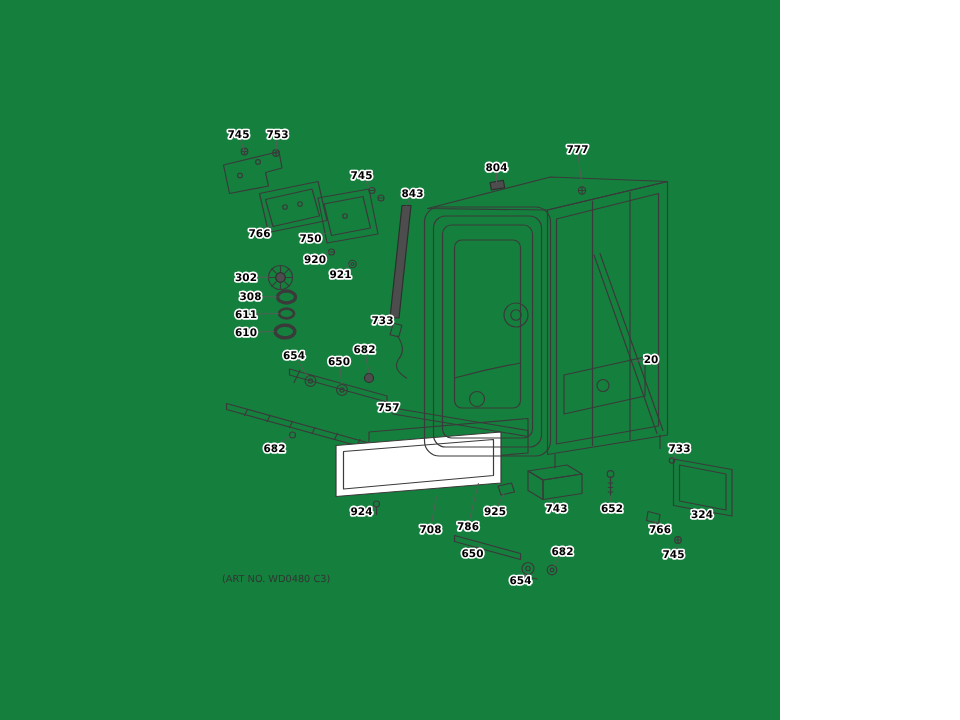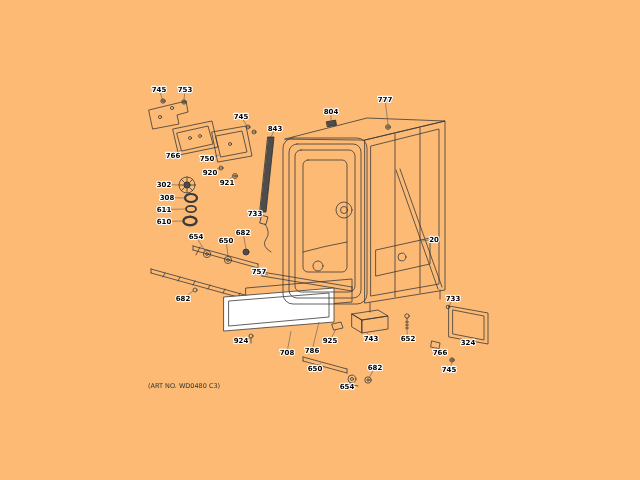--- a/index.html
+++ b/index.html
@@ -1,18 +1,18 @@
 <!DOCTYPE html>
 <html style="--ink: #3a3a3a;"><head>
 <meta charset="utf-8">
 <style>
   :root { --ink: #3a3a3a; }
   html, body { margin: 0; padding: 0; background: #ffffff; }
   body { width: 640px; height: 480px; overflow: hidden; font-family: "DejaVu Sans", sans-serif; }
-  #canvas { width: 640px; height: 480px; position: relative; background: #fdba74; }
+  #canvas { width: 520px; height: 480px; position: relative; background: #15803d; }
   svg { display: block; }
   .draw path, .draw rect, .draw circle, .draw ellipse, .draw line {
     stroke: var(--ink); fill: none; stroke-width: 0.8;
     stroke-linejoin: round; stroke-linecap: round;
   }
   .draw .fill-dark { fill: #4d4d4d; stroke: #2e2e2e; }
   .draw .fill-white { fill: #ffffff; }
   .leader { stroke: #5a5a5a; stroke-width: 0.6; }
   .lbl {
     font: bold 7px "DejaVu Sans", sans-serif; fill: #000; text-anchor: middle;

